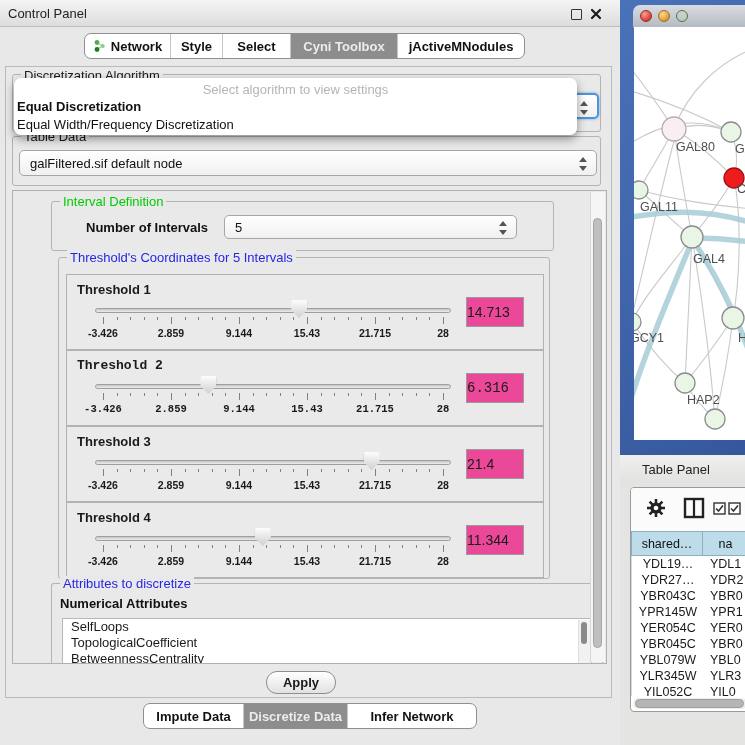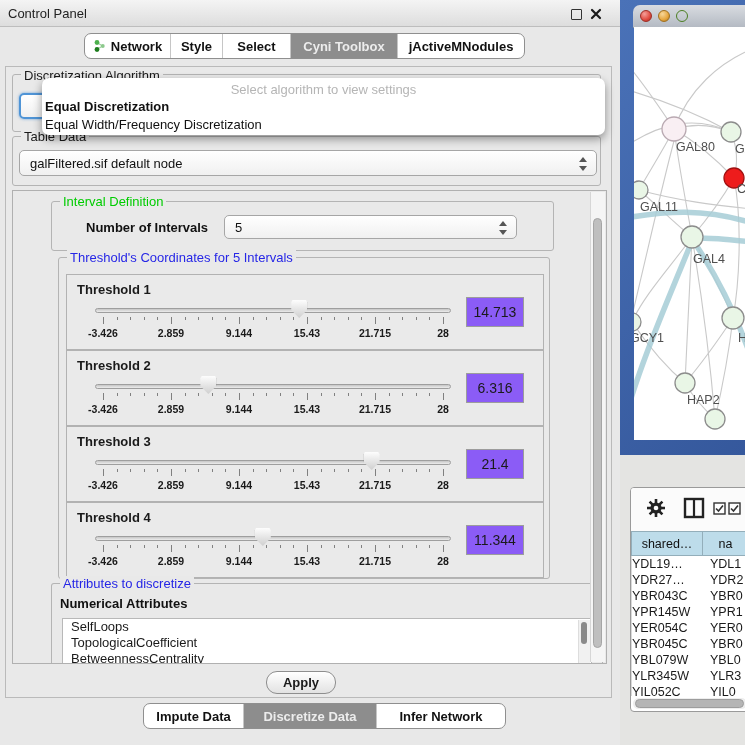--- a/index.html
+++ b/index.html
@@ -37,21 +37,21 @@
          background:linear-gradient(#ffffff,#f0f0f0);box-sizing:border-box;}
   .combo.focus{border:2px solid #4f94d6;box-shadow:0 0 3px rgba(79,148,214,.8);}
   .combo .val{position:absolute;left:10px;top:5px;font-size:13px;color:#111;white-space:nowrap;}
   .spinner{position:absolute;right:9px;top:5px;width:9px;height:16px;}
   .spinner i{position:absolute;left:1px;width:0;height:0;border-left:4px solid transparent;border-right:4px solid transparent;}
   .spinner .up{top:1px;border-bottom:5px solid #555;}
   .spinner .dn{bottom:1px;border-top:5px solid #555;}
 
   
   .popup{left:14px;top:78px;width:563px;height:57px;background:#fff;border-radius:7px;
-         box-shadow:0 4px 10px rgba(0,0,0,.4);z-index:30;overflow:hidden;margin-left:28px;}
+         box-shadow:0 4px 10px rgba(0,0,0,.4);z-index:30;overflow:hidden;}
   .popup .prompt{position:absolute;left:0;right:0;top:4px;text-align:center;font-size:13px;color:#b5b5b5;}
   .popup .item{position:absolute;left:3px;font-size:13px;color:#111;white-space:nowrap;}
   .popup .item.b{font-weight:bold;}
 
   
   .main-panel{left:12px;top:190px;width:595px;height:474px;border:1px solid #b0b0b0;background:#e9e9e9;box-sizing:border-box;overflow:hidden;}
   .vscroll{position:absolute;top:1px;bottom:1px;right:1px;width:14px;background:#f5f5f5;border-left:1px solid #d6d6d6;}
   .vscroll .thumb{position:absolute;left:2px;width:9px;border-radius:5px;background:#bfbfbf;border:1px solid #a5a5a5;box-sizing:border-box;}
 
   .bold-label{font-weight:bold;font-size:13px;color:#111;}
@@ -59,22 +59,22 @@
   
   .th-box{position:absolute;left:7px;width:478px;height:76px;background:#eaeaea;border:1px solid #b2b2b2;box-sizing:border-box;}
   .th-label{position:absolute;left:10px;top:7px;font-size:13px;font-weight:bold;}
   .sl-track{position:absolute;left:28px;top:33px;width:356px;height:5px;border:1px solid #9e9e9e;border-radius:3px;
             background:linear-gradient(#c6c6c6,#ececec);box-sizing:border-box;}
   .sl-thumb{position:absolute;top:25px;width:16px;height:18px;background:linear-gradient(#fdfdfd,#cfcfcf);
             clip-path:polygon(8% 0,92% 0,100% 12%,100% 55%,50% 100%,0 55%,0 12%);
             filter:drop-shadow(0 0 1px #7e7e7e);}
   .tick{position:absolute;width:1px;background:#808080;}
   .tick-lab{position:absolute;top:52px;width:64px;margin-left:-32px;text-align:center;font-size:10.5px;font-weight:bold;color:#1a1a1a;}
-  .val-box{position:absolute;left:399px;top:22px;width:58px;height:30px;border:1px solid #9c9c9c;background:#8b5cf6;
-           box-sizing:border-box;text-align:center;font-size:14px;line-height:28px;}
+  .val-box{position:absolute;left:399px;top:22px;width:58px;height:30px;border:1px solid #9c9c9c;background:#ec4899;
+           box-sizing:border-box;font-size:14px;line-height:28px;}
 
   
   .attr-list{position:absolute;left:10px;top:34px;width:530px;height:49px;background:#fff;border:1px solid #b8b8b8;
              box-sizing:border-box;overflow:hidden;}
   .attr-item{font-size:13px;line-height:16px;padding-left:8px;white-space:nowrap;}
   .attr-scroll{position:absolute;right:1px;top:1px;bottom:1px;width:11px;background:#f1f1f1;border-left:1px solid #ddd;}
   .attr-scroll .thumb{position:absolute;left:2px;top:2px;width:6px;height:22px;border-radius:3px;background:#8a8a8a;}
 
   .apply-btn{left:266px;top:671px;width:70px;height:23px;border:1px solid #8e8e8e;border-radius:11px;
              background:linear-gradient(#ffffff,#e2e2e2);font-size:13px;font-weight:bold;text-align:center;line-height:21px;box-sizing:border-box;}
@@ -94,21 +94,21 @@
             border-radius:4px 0 0 4px;box-sizing:border-box;overflow:hidden;}
   .tp-toolbar{position:absolute;left:0;top:0;right:0;height:43px;background:#fbfbfb;border-bottom:1px solid #d0d0d0;}
   .tp-header{position:absolute;left:0;top:43px;right:0;height:25px;display:flex;}
   .tp-header .hc{background:#bddcea;border:1px solid #93aeba;border-left:none;box-sizing:border-box;
                  font-size:12.5px;color:#111;display:flex;align-items:center;justify-content:center;white-space:nowrap;overflow:hidden;}
   .tp-header .hc:first-child{border-left:1px solid #93aeba;width:72px;flex:none;}
   .tp-header .hc:last-child{flex:1;}
   .tp-rows{position:absolute;left:0;top:68px;right:0;bottom:15px;overflow:hidden;border-left:1px solid #d9d9d9;}
   .tp-row{display:flex;height:16px;}
   .tp-row .c{font-size:12.5px;line-height:16px;white-space:nowrap;overflow:hidden;}
-  .tp-row .c1{width:72px;flex:none;text-align:left;}
+  .tp-row .c1{width:72px;flex:none;text-align:center;}
   .tp-row .c2{flex:1;padding-left:6px;}
   .hscroll{position:absolute;left:2px;right:2px;bottom:2px;height:11px;background:#eee;border-radius:6px;}
   .hscroll .thumb{position:absolute;left:2px;top:1px;height:9px;width:96%;border-radius:5px;background:#b5b5b5;border:1px solid #9d9d9d;box-sizing:border-box;}
 </style>
 </head>
 <body>
 
 <div id="app">
 
   <div class="abs cp-titlebar">
@@ -223,21 +223,21 @@
             <div class="tick" style="left: 362.4px; top: 42px; height: 3px;"></div>
             <div class="tick" style="left: 376px; top: 42px; height: 7px;"></div>
             <div class="tick-lab" style="left: 36px;">-3.426</div>
             <div class="tick-lab" style="left: 104px;">2.859</div>
             <div class="tick-lab" style="left: 172px;">9.144</div>
             <div class="tick-lab" style="left: 240px;">15.43</div>
             <div class="tick-lab" style="left: 308px;">21.715</div>
             <div class="tick-lab" style="left: 376px;">28</div>
             <div class="val-box">14.713</div>
           </div>
-          <div class="th-box" style="top: 92px;">
+          <div class="th-box" style="top: 92px; font-family: Liberation Mono, monospace;">
             <div class="th-label">Threshold 2</div>
             <div class="sl-track"></div>
             <div class="sl-thumb" style="left: 133.399px;"></div>
             <div class="tick" style="left: 36px; top: 42px; height: 7px;"></div>
             <div class="tick" style="left: 49.6px; top: 42px; height: 3px;"></div>
             <div class="tick" style="left: 63.2px; top: 42px; height: 3px;"></div>
             <div class="tick" style="left: 76.8px; top: 42px; height: 3px;"></div>
             <div class="tick" style="left: 90.4px; top: 42px; height: 3px;"></div>
             <div class="tick" style="left: 104px; top: 42px; height: 7px;"></div>
             <div class="tick" style="left: 117.6px; top: 42px; height: 3px;"></div>
@@ -366,21 +366,21 @@
       <div class="thumb" style="top:26px;height:430px;"></div>
     </div>
   </div>
 
   <div class="abs apply-btn">Apply</div>
 
   <div class="abs tabstrip" id="bottom-tabs">
       <div class="tab" style="width: 100px;">
         <span>Impute Data</span>
       </div>
-      <div class="tab sel" style="width: 133px;">
+      <div class="tab sel" style="width: 104px;">
         <span>Discretize Data</span>
       </div>
       <div class="tab" style="width: 128px;">
         <span>Infer Network</span>
       </div>
     </div>
 
   <div class="abs net-frame"></div>
   <div class="abs net-titlebar">
     <span class="light" style="left:7px;background:radial-gradient(circle at 35% 30%,#f4a09a,#e04b40 60%,#9d2c24);border:1px solid #9d2c24;"></span>
@@ -429,20 +429,23 @@
         <text x="-4" y="315" font-size="12.5" fill="#4f4f4f" font-family="&quot;Liberation Sans&quot;, sans-serif">GCY1</text>
         <circle cx="99" cy="291" r="11" fill="#e9f6e6" stroke="#8c8c8c" stroke-width="1.3"></circle>
         <text x="104" y="315" font-size="12.5" fill="#4f4f4f" font-family="&quot;Liberation Sans&quot;, sans-serif">H</text>
         <circle cx="51" cy="356" r="10" fill="#e9f6e6" stroke="#8c8c8c" stroke-width="1.3"></circle>
         <text x="53" y="377" font-size="12.5" fill="#4f4f4f" font-family="&quot;Liberation Sans&quot;, sans-serif">HAP2</text>
         <circle cx="81" cy="392" r="10" fill="#e9f6e6" stroke="#8c8c8c" stroke-width="1.3"></circle>
       </svg>
   </div>
 
   <div class="abs tp-bg"></div>
+  <div class="abs tp-titlebar">
+    <div class="tp-title">Table Panel</div>
+  </div>
   <div class="abs tp-frame">
     <div class="tp-toolbar">
       <svg class="abs" style="left:14px;top:9px;" width="22" height="22" viewBox="0 0 22 22">
         <g stroke="#222" stroke-width="2.6">
           <line x1="11" y1="2" x2="11" y2="20"></line>
             <line x1="2" y1="11" x2="20" y2="11"></line>
           <line x1="4.6" y1="4.6" x2="17.4" y2="17.4"></line>
             <line x1="17.4" y1="4.6" x2="4.6" y2="17.4"></line>
         </g>
         <circle cx="11" cy="11" r="5.6" fill="#222"></circle>

